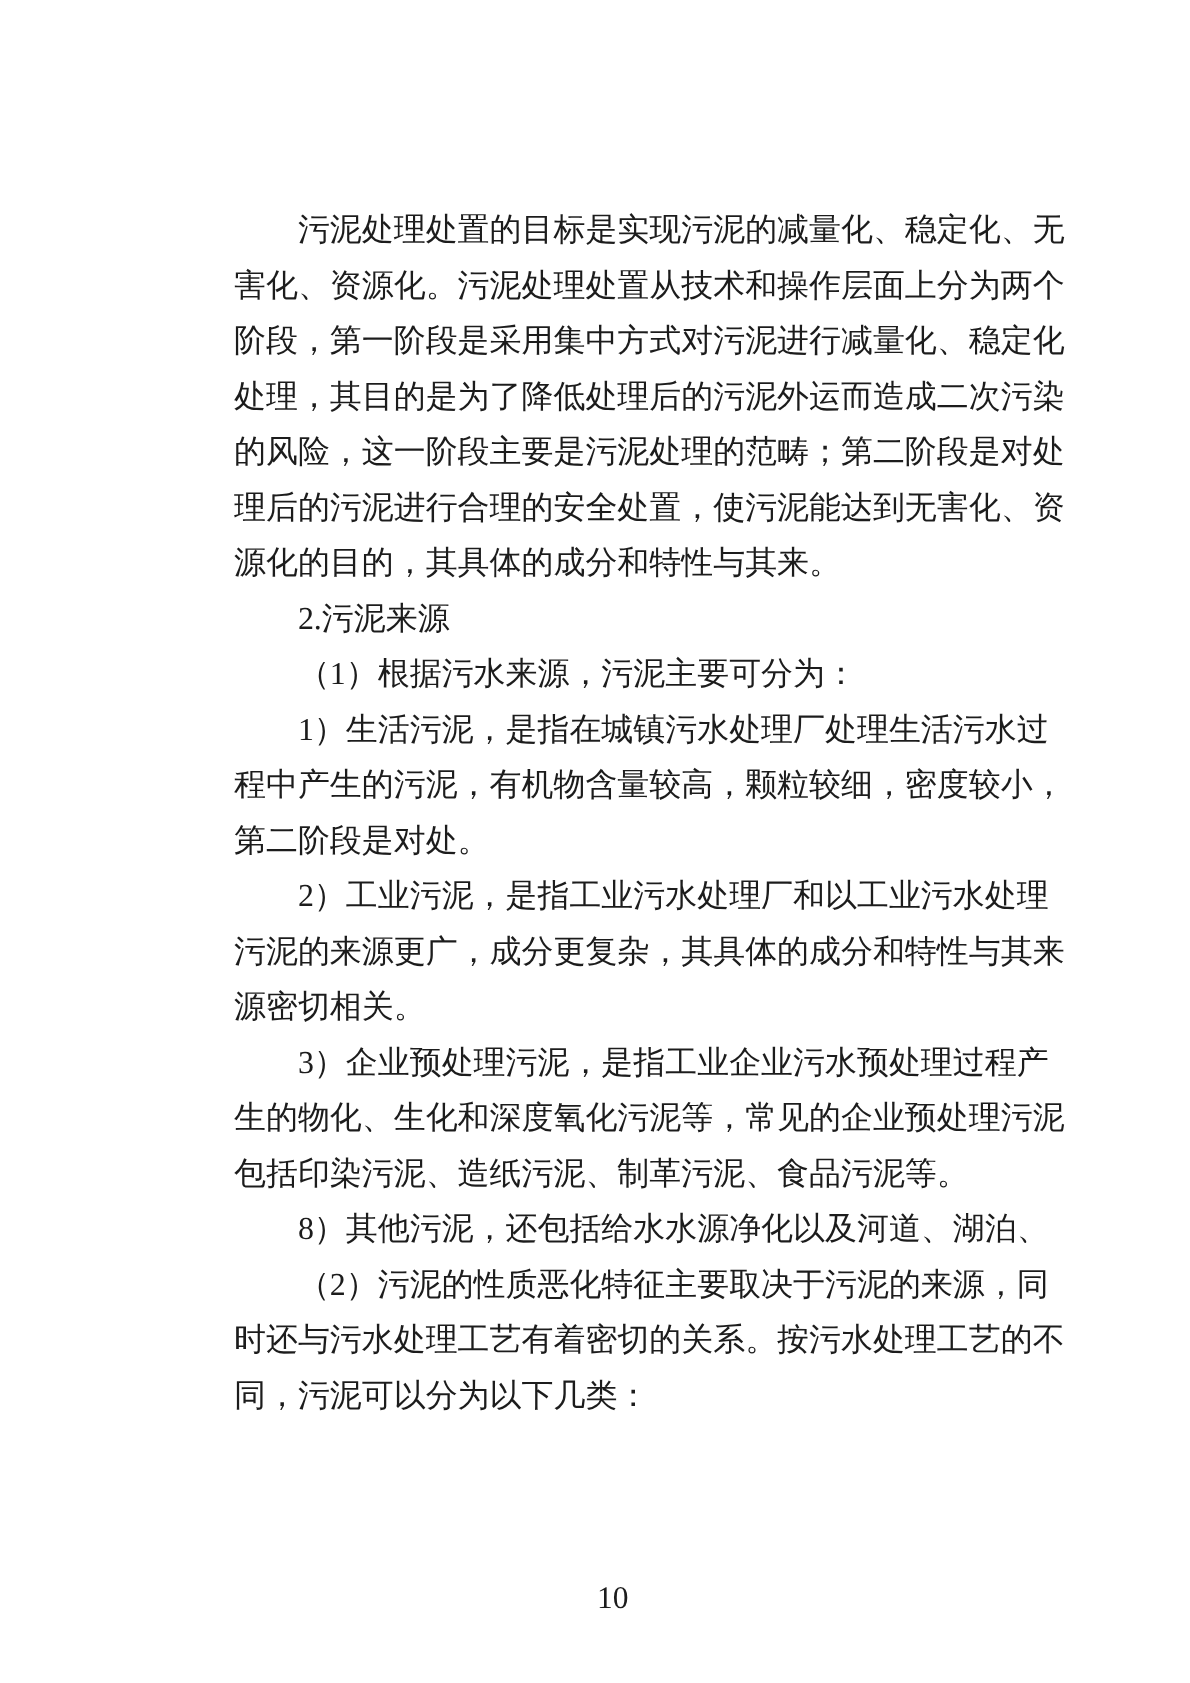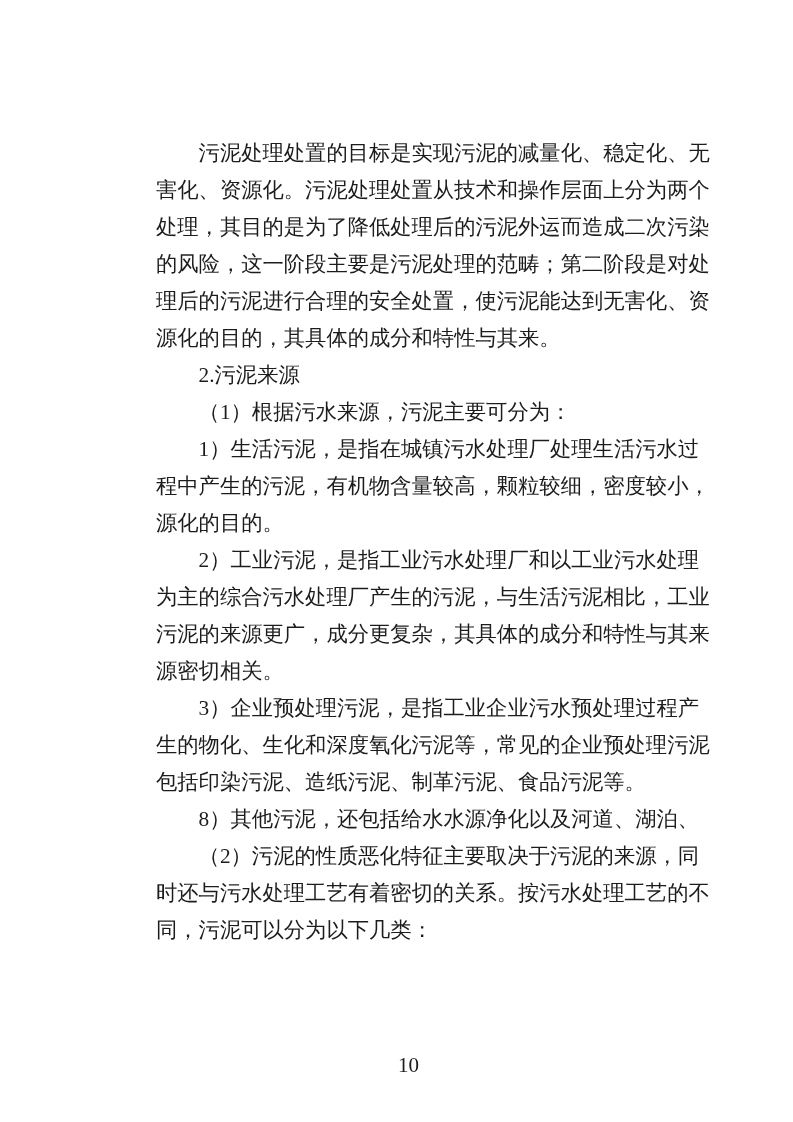--- a/index.html
+++ b/index.html
@@ -54,31 +54,31 @@
     line-height: 26px;
   }
 </style>
 </head>
 <body>
 
 <div class="doc-page">
   <div class="text-block">
       <div class="line indent">污泥处理处置的目标是实现污泥的减量化、稳定化、无</div>
       <div class="line">害化、资源化。污泥处理处置从技术和操作层面上分为两个</div>
+      <div class="line">阶段，第一阶段是采用集中方式对污泥进行减量化、稳定化</div>
       <div class="line">处理，其目的是为了降低处理后的污泥外运而造成二次污染</div>
       <div class="line">的风险，这一阶段主要是污泥处理的范畴；第二阶段是对处</div>
       <div class="line">理后的污泥进行合理的安全处置，使污泥能达到无害化、资</div>
       <div class="line para-end">源化的目的，其具体的成分和特性与其来。</div>
       <div class="line indent para-end">2.污泥来源</div>
       <div class="line indent para-end">（1）根据污水来源，污泥主要可分为：</div>
       <div class="line indent">1）生活污泥，是指在城镇污水处理厂处理生活污水过</div>
       <div class="line">程中产生的污泥，有机物含量较高，颗粒较细，密度较小，</div>
-      <div class="line para-end">源化的目的。</div>
+      <div class="line para-end">第二阶段是对处。</div>
       <div class="line indent">2）工业污泥，是指工业污水处理厂和以工业污水处理</div>
-      <div class="line">为主的综合污水处理厂产生的污泥，与生活污泥相比，工业</div>
       <div class="line">污泥的来源更广，成分更复杂，其具体的成分和特性与其来</div>
       <div class="line para-end">源密切相关。</div>
       <div class="line indent">3）企业预处理污泥，是指工业企业污水预处理过程产</div>
       <div class="line">生的物化、生化和深度氧化污泥等，常见的企业预处理污泥</div>
       <div class="line para-end">包括印染污泥、造纸污泥、制革污泥、食品污泥等。</div>
       <div class="line indent">8）其他污泥，还包括给水水源净化以及河道、湖泊、</div>
       <div class="line indent">（2）污泥的性质恶化特征主要取决于污泥的来源，同</div>
       <div class="line">时还与污水处理工艺有着密切的关系。按污水处理工艺的不</div>
       <div class="line para-end">同，污泥可以分为以下几类：</div>
     </div>

